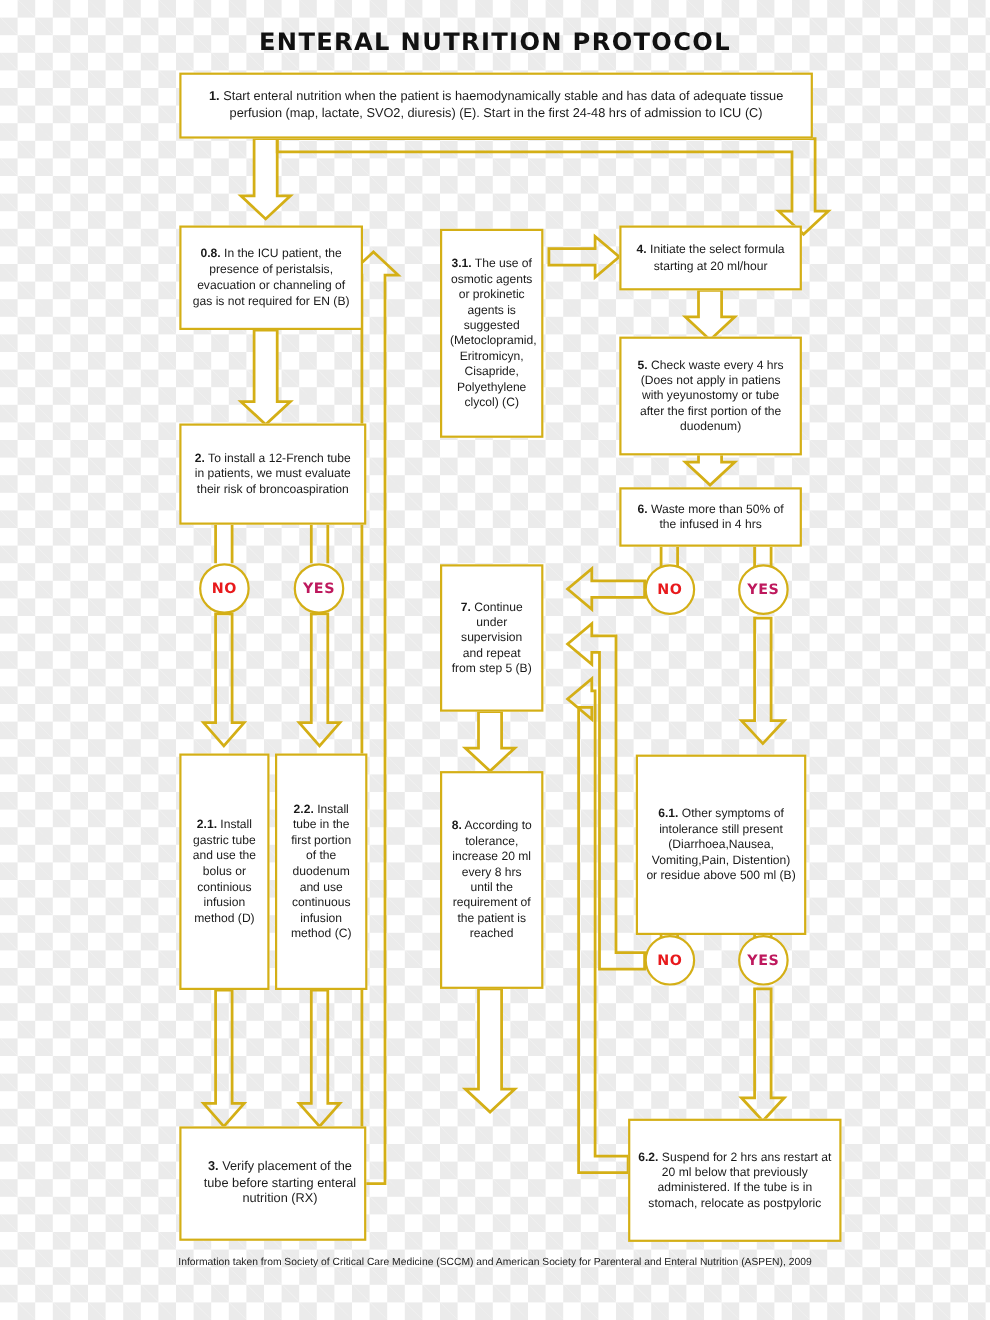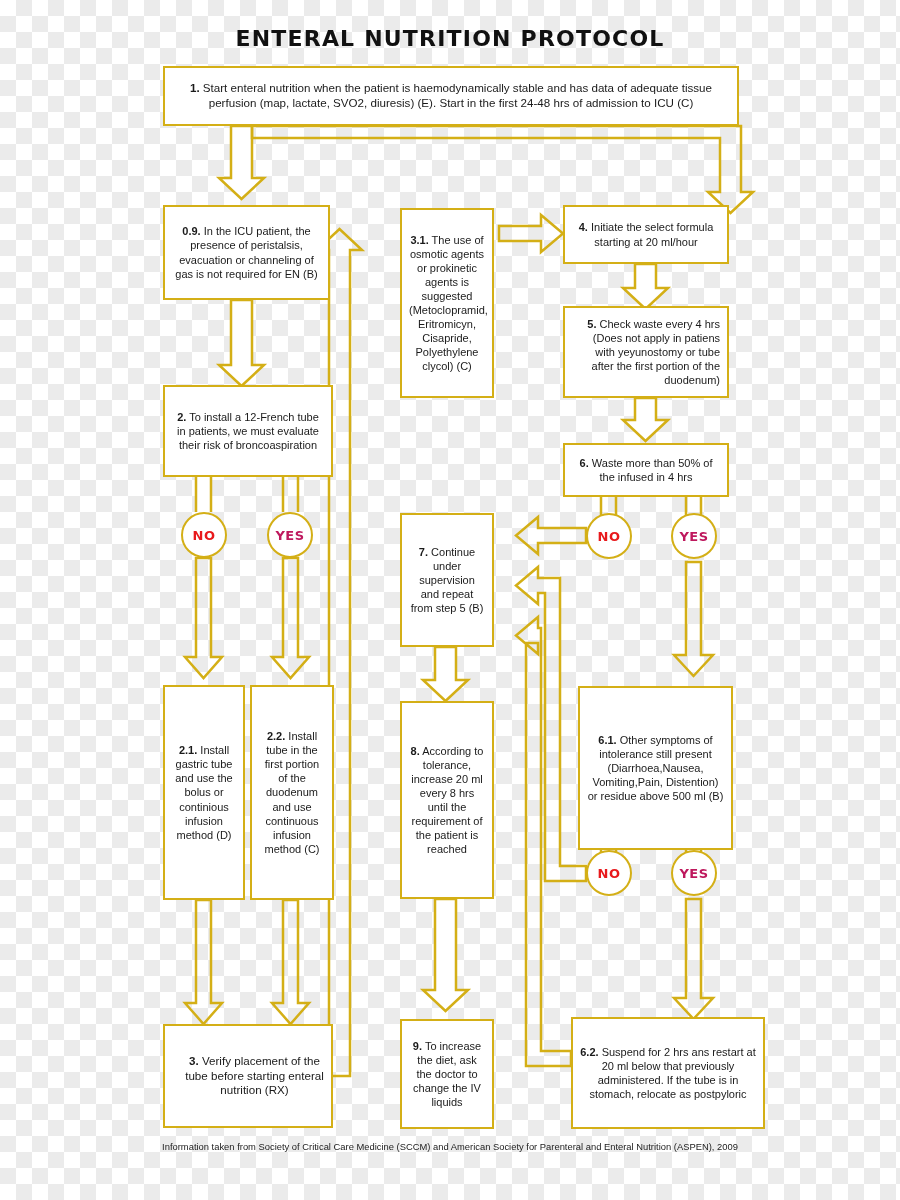--- a/index.html
+++ b/index.html
@@ -150,21 +150,21 @@
       <path d="M571,1051 L541,1051 L541,628 L538,628 L538,617 L516,635.5 L538,654 L538,643 L526,643 L526,1066 L571,1066 Z" fill="none"></path>
 
     </g>
   </svg>
 
   <div class="node fs12" style="left:163px; top:66px; width:576px; height:60px;">
     <span class="txt"><b>1.</b> Start enteral nutrition when the patient is haemodynamically stable and has data of adequate tissue perfusion (map, lactate, SVO2, diuresis) (E). Start in the first 24-48 hrs of admission to ICU (C)</span>
   </div>
 
   <div class="node fs11" style="left:163px; top:205px; width:167px; height:95px;">
-    <span class="txt"><b>0.9.</b> In the ICU patient, the presence of peristalsis, evacuation or channeling of gas is not required for EN (B)</span>
+    <span class="txt"><b>0.8.</b> In the ICU patient, the presence of peristalsis, evacuation or channeling of gas is not required for EN (B)</span>
   </div>
 
   <div class="node fs11" style="left:163px; top:385px; width:170px; height:92px;">
     <span class="txt"><b>2.</b> To install a 12-French tube in patients, we must evaluate their risk of broncoaspiration</span>
   </div>
 
   <div class="decision" style="left:181px; top:512px;">
     <span class="dec-no">NO</span>
   </div>
   <div class="decision" style="left:267px; top:512px;">
@@ -184,21 +184,21 @@
   </div>
 
   <div class="node fs11" style="left:400px; top:208px; width:94px; height:190px;justify-content:center;">
     <span class="txt"><b>3.1.</b> The use of osmotic agents or prokinetic agents is suggested (Metoclopramid, Eritromicyn, Cisapride, Polyethylene clycol) (C)</span>
   </div>
 
   <div class="node fs11" style="left:563px; top:205px; width:166px; height:59px;">
     <span class="txt"><b>4.</b> Initiate the select formula starting at 20 ml/hour</span>
   </div>
 
-  <div class="node fs11" style="left:563px; top:306px; width:166px; height:92px;text-align:right;">
+  <div class="node fs11" style="left:563px; top:306px; width:166px; height:108px;">
     <span class="txt"><b>5.</b> Check waste every 4 hrs (Does not apply in patiens with yeyunostomy or tube after the first portion of the duodenum)</span>
   </div>
 
   <div class="node fs11" style="left:563px; top:443px; width:166px; height:54px;">
     <span class="txt"><b>6.</b> Waste more than 50% of the infused in 4 hrs</span>
   </div>
 
   <div class="decision" style="left:586px; top:513px;">
     <span class="dec-no">NO</span>
   </div>
@@ -218,22 +218,19 @@
     <span class="txt"><b>6.1.</b> Other symptoms of intolerance still present (Diarrhoea,Nausea, Vomiting,Pain, Distention) or residue above 500 ml (B)</span>
   </div>
 
   <div class="decision" style="left:586px; top:850px;">
     <span class="dec-no">NO</span>
   </div>
   <div class="decision" style="left:671px; top:850px;">
     <span class="dec-yes">YES</span>
   </div>
 
-  <div class="node fs11" style="left:400px; top:1019px; width:94px; height:110px;">
-    <span class="txt"><b>9.</b> To increase the diet, ask the doctor to change the IV liquids</span>
-  </div>
 
   <div class="node fs11" style="left:571px; top:1017px; width:194px; height:112px;">
     <span class="txt"><b>6.2.</b> Suspend for 2 hrs ans restart at 20 ml below that previously administered. If the tube is in stomach, relocate  as postpyloric</span>
   </div>
 
   <div id="footnote">Information taken from Society of Critical Care Medicine (SCCM) and American Society for Parenteral and Enteral Nutrition (ASPEN), 2009</div>
 </div>
 
 </body></html>

